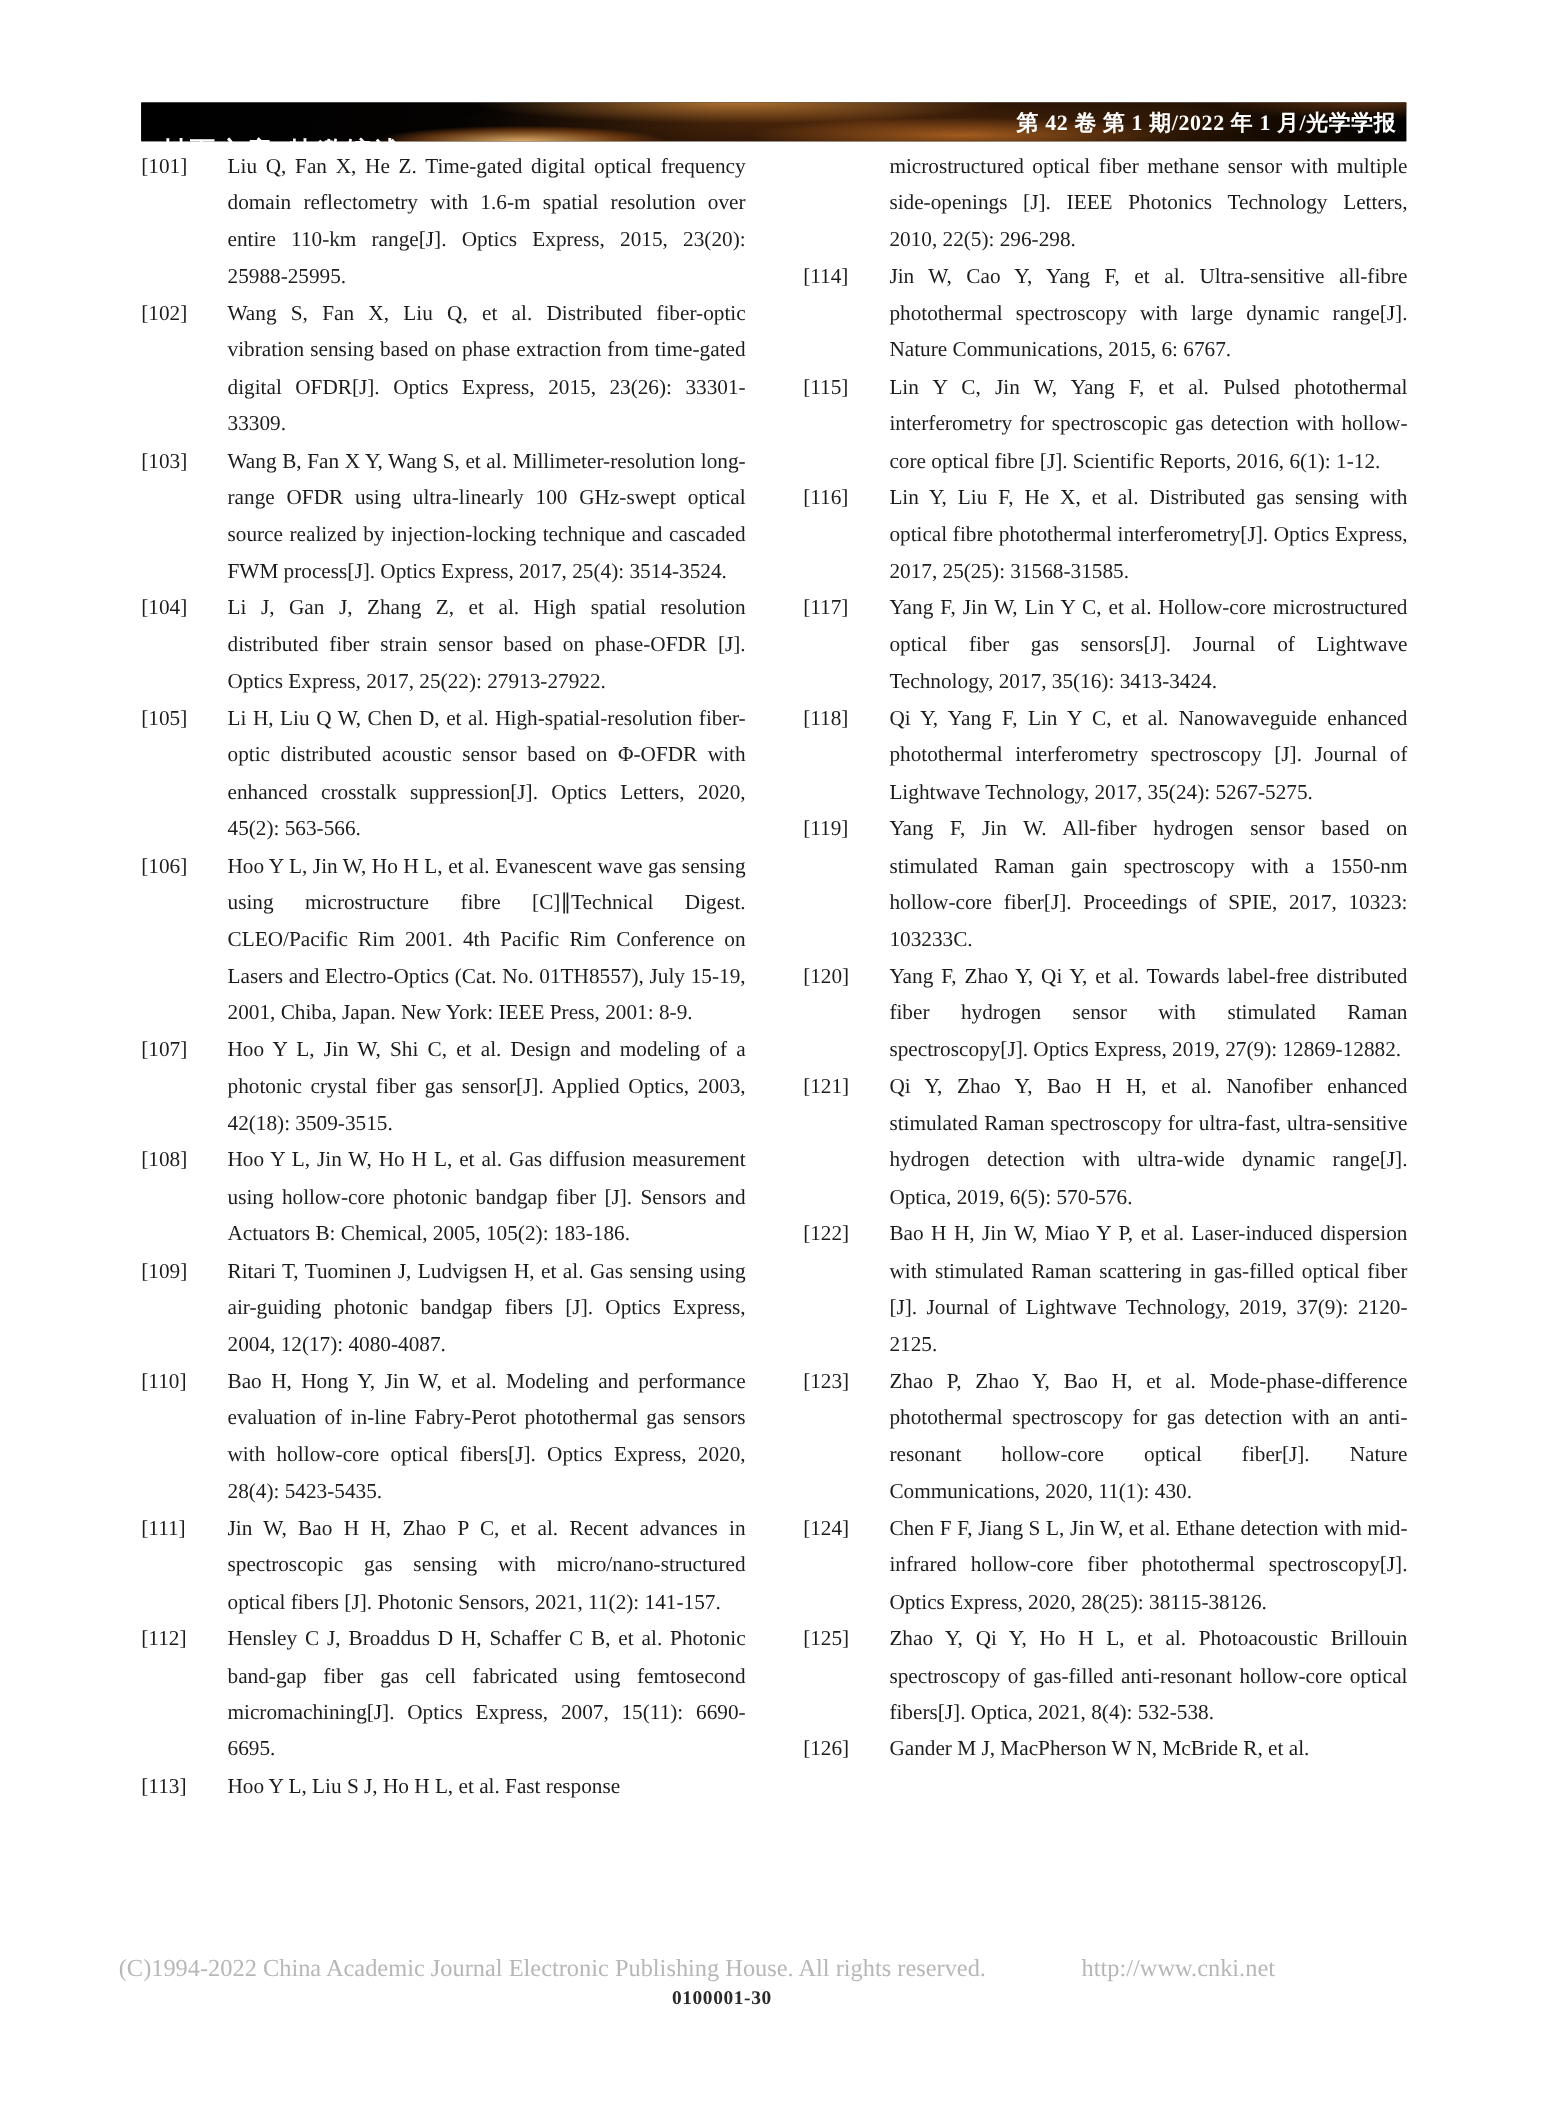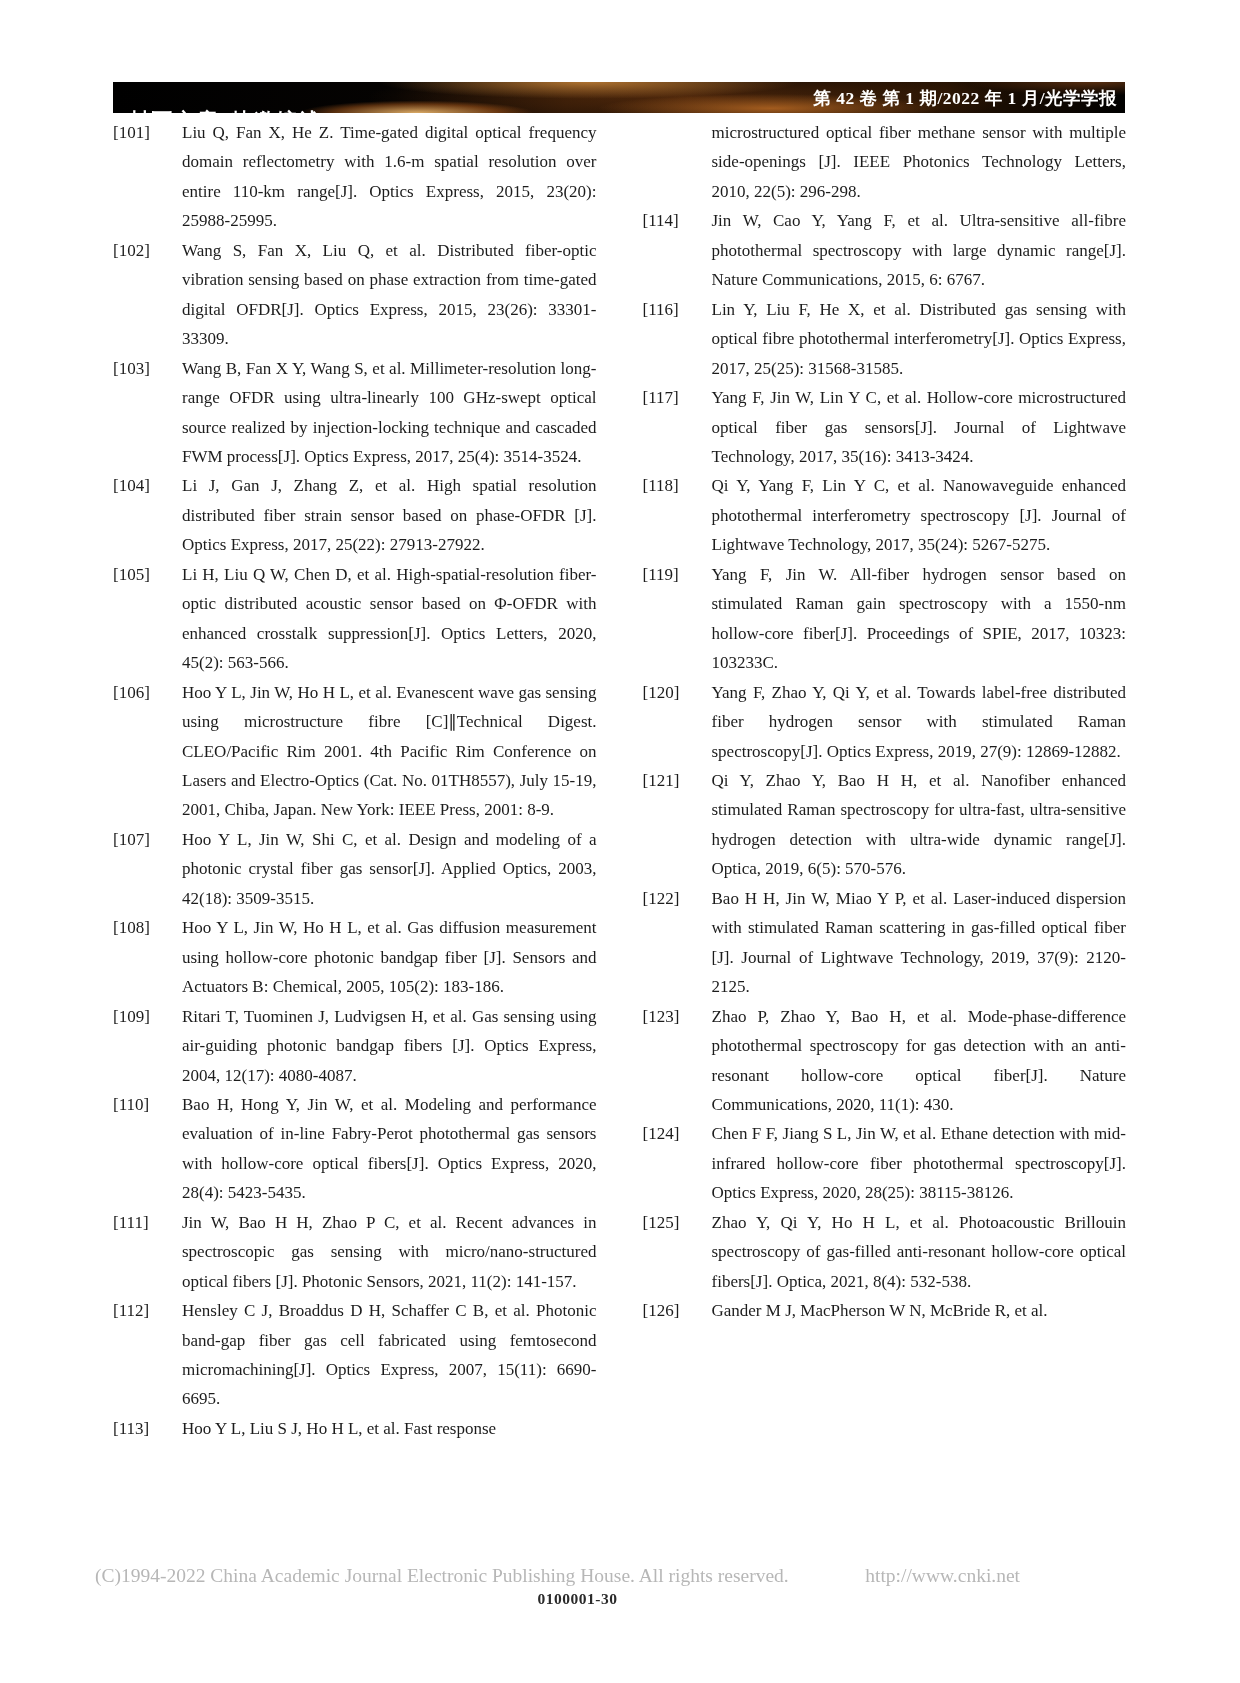--- a/index.html
+++ b/index.html
@@ -142,20 +142,24 @@
     <div class="col" id="col-right">
         <div class="ref">
     <span class="ref-id"></span>
     <span class="ref-text">microstructured optical fiber methane sensor with multiple side-openings [J]. IEEE Photonics Technology Letters, 2010, 22(5): 296-298.</span>
   </div>
         <div class="ref">
     <span class="ref-id">[114]</span>
     <span class="ref-text">Jin W, Cao Y, Yang F, et al. Ultra-sensitive all-fibre photothermal spectroscopy with large dynamic range[J]. Nature Communications, 2015, 6: 6767.</span>
   </div>
         <div class="ref">
+    <span class="ref-id">[115]</span>
+    <span class="ref-text">Lin Y C, Jin W, Yang F, et al. Pulsed photothermal interferometry for spectroscopic gas detection with hollow-core optical fibre [J]. Scientific Reports, 2016, 6(1): 1-12.</span>
+  </div>
+        <div class="ref">
     <span class="ref-id">[116]</span>
     <span class="ref-text">Lin Y, Liu F, He X, et al. Distributed gas sensing with optical fibre photothermal interferometry[J]. Optics Express, 2017, 25(25): 31568-31585.</span>
   </div>
         <div class="ref">
     <span class="ref-id">[117]</span>
     <span class="ref-text">Yang F, Jin W, Lin Y C, et al. Hollow-core microstructured optical fiber gas sensors[J]. Journal of Lightwave Technology, 2017, 35(16): 3413-3424.</span>
   </div>
         <div class="ref">
     <span class="ref-id">[118]</span>
     <span class="ref-text">Qi Y, Yang F, Lin Y C, et al. Nanowaveguide enhanced photothermal interferometry spectroscopy [J]. Journal of Lightwave Technology, 2017, 35(24): 5267-5275.</span>

